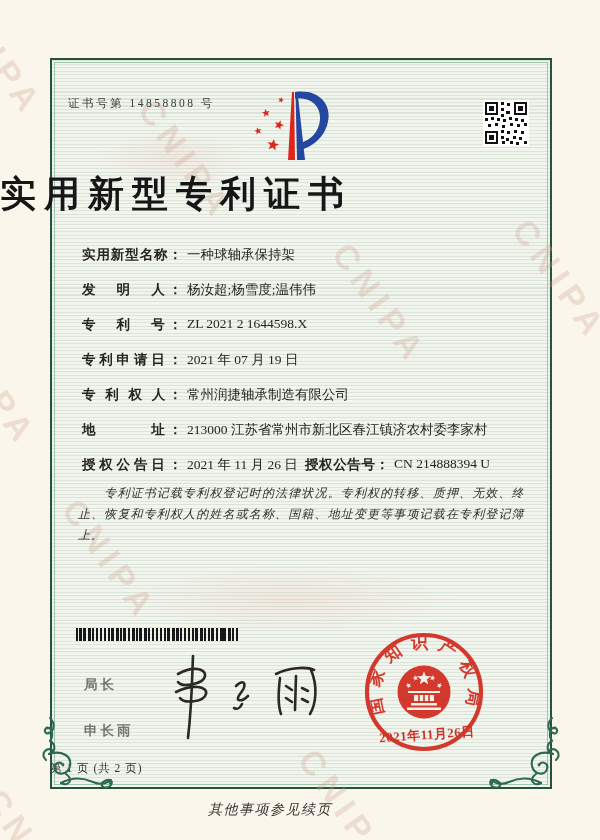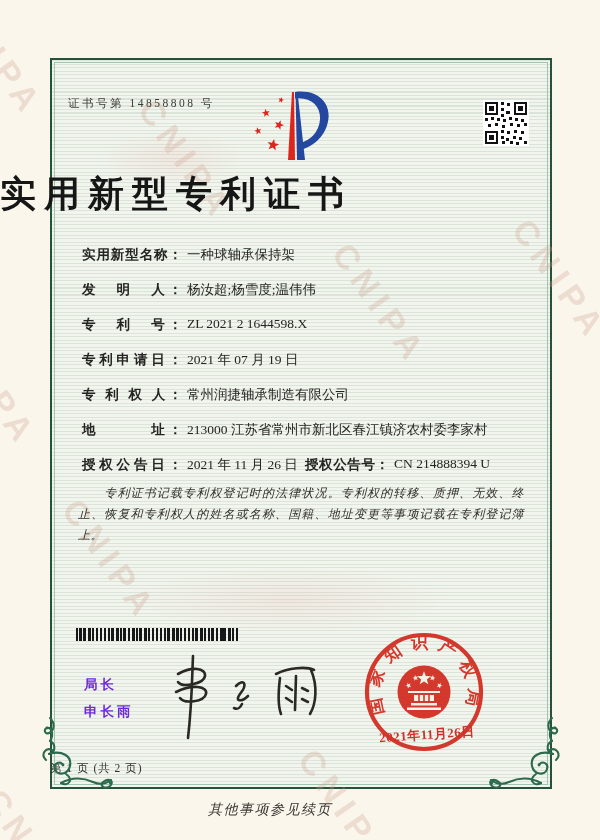--- a/index.html
+++ b/index.html
@@ -57,21 +57,21 @@
     position:absolute;left:76px;top:628px;width:163px;height:13px;
     background-image:
       repeating-linear-gradient(90deg,#17171a 0 2px, rgba(0,0,0,0) 2px 4px),
       repeating-linear-gradient(90deg,#17171a 0 1px, rgba(0,0,0,0) 1px 7px),
       repeating-linear-gradient(90deg, rgba(0,0,0,0) 0 3px, #17171a 3px 4px, rgba(0,0,0,0) 4px 11px);
   }
   
   .sig-label{
     position:absolute;left:84px;
     font-family:"Liberation Sans","DejaVu Sans",sans-serif;
-    font-size:13.5px;font-weight:600;letter-spacing:3px;color:#6d28d9;
+    font-size:13.5px;font-weight:600;letter-spacing:3px;color:#737373;
   }
   .sig-svg{position:absolute;left:148px;top:652px;}
   
   .seal{position:absolute;left:364px;top:632px;width:120px;height:120px;
         mix-blend-mode:multiply;opacity:0.93;z-index:5;}
   .seal svg{overflow:visible;}
   
   .page-number{position:absolute;left:50px;top:761px;width:502px;text-align:left;
     font-size:11.5px;letter-spacing:1px;color:#33332f;}
   .continuation{position:absolute;left:0;top:801px;width:540px;text-align:center;
@@ -161,21 +161,21 @@
     <span class="lbl">授权公告号：</span><span class="val">CN 214888394 U</span>
   </div>
 
   <div class="paras">
     <p>　　专利证书记载专利权登记时的法律状况。专利权的转移、质押、无效、终止、恢复和专利权人的姓名或名称、国籍、地址变更等事项记载在专利登记簿上。</p>
   </div>
 
   <div class="barcode"></div>
 
   <div class="sig-label" style="top:676px;">局长</div>
-  <div class="sig-label" style="top:703px;font-family:Liberation Mono, monospace;">申长雨</div>
+  <div class="sig-label" style="top:722px;font-family:Liberation Mono, monospace;">申长雨</div>
 
   <svg class="sig-svg" width="205" height="95" viewBox="0 0 205 95">
     <g fill="none" stroke="#15130e" stroke-width="2.6" stroke-linecap="round" opacity="0.9">
       <path d="M30,22 C44,14 58,16 57,24 C56,32 34,36 30,30"></path>
       <path d="M28,40 C44,32 60,34 58,42 C56,50 36,52 32,46"></path>
       <path d="M45,4 C44,26 44,52 40,86"></path>
       <path d="M88,34 C96,26 100,32 92,42 C86,50 94,50 100,44"></path>
       <path d="M86,56 C90,58 92,56 94,52"></path>
       <path d="M128,22 C140,16 158,14 166,18"></path>
       <path d="M132,26 C130,42 130,54 133,62"></path>

